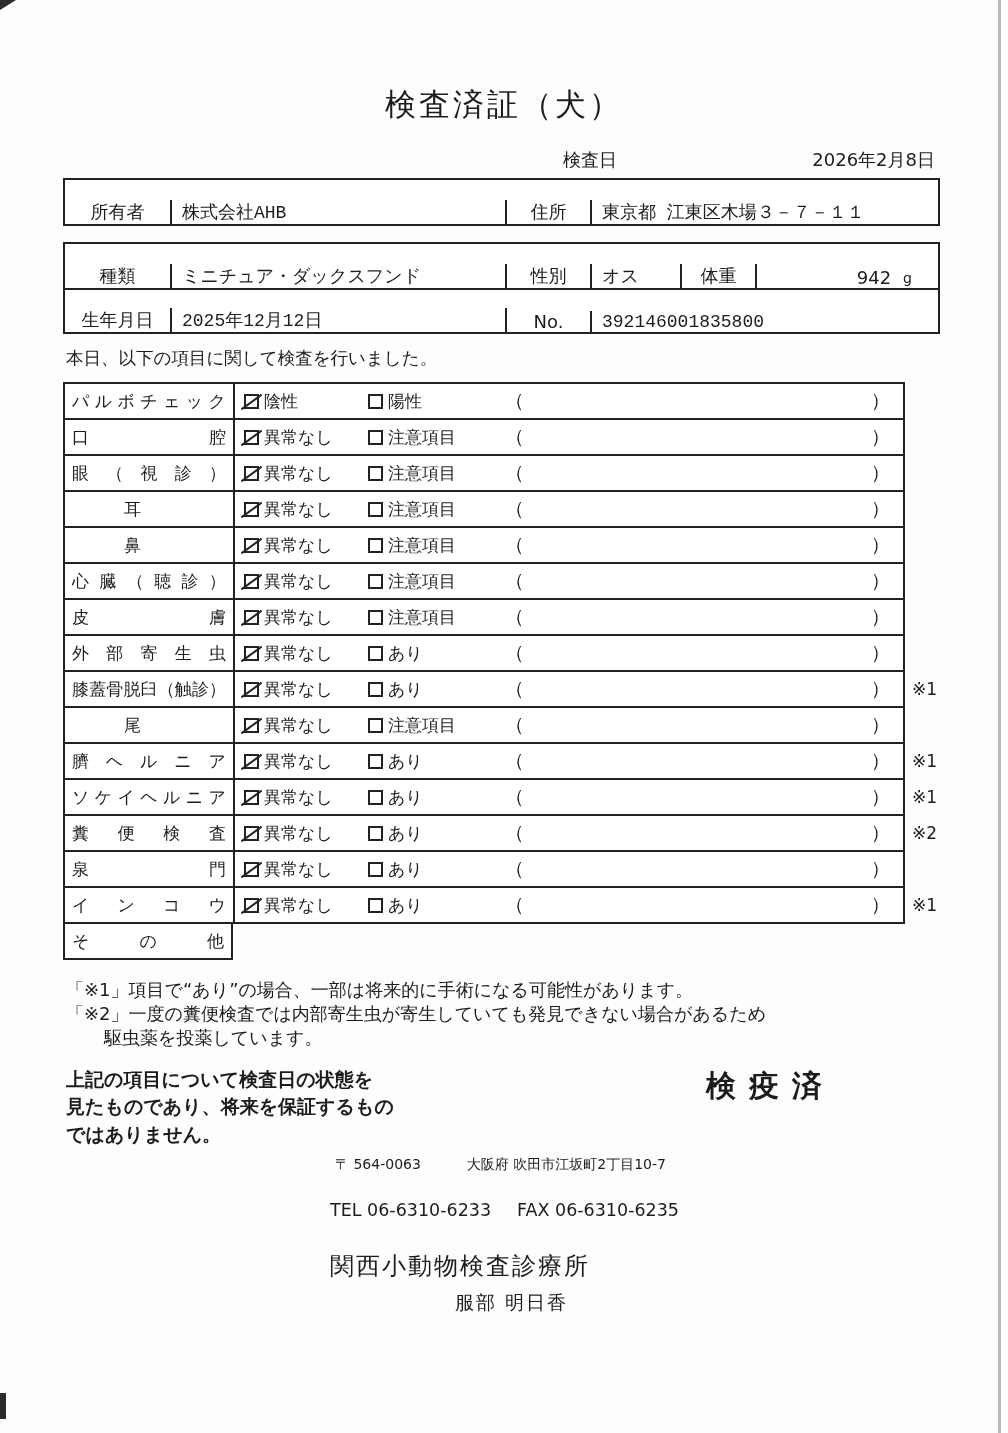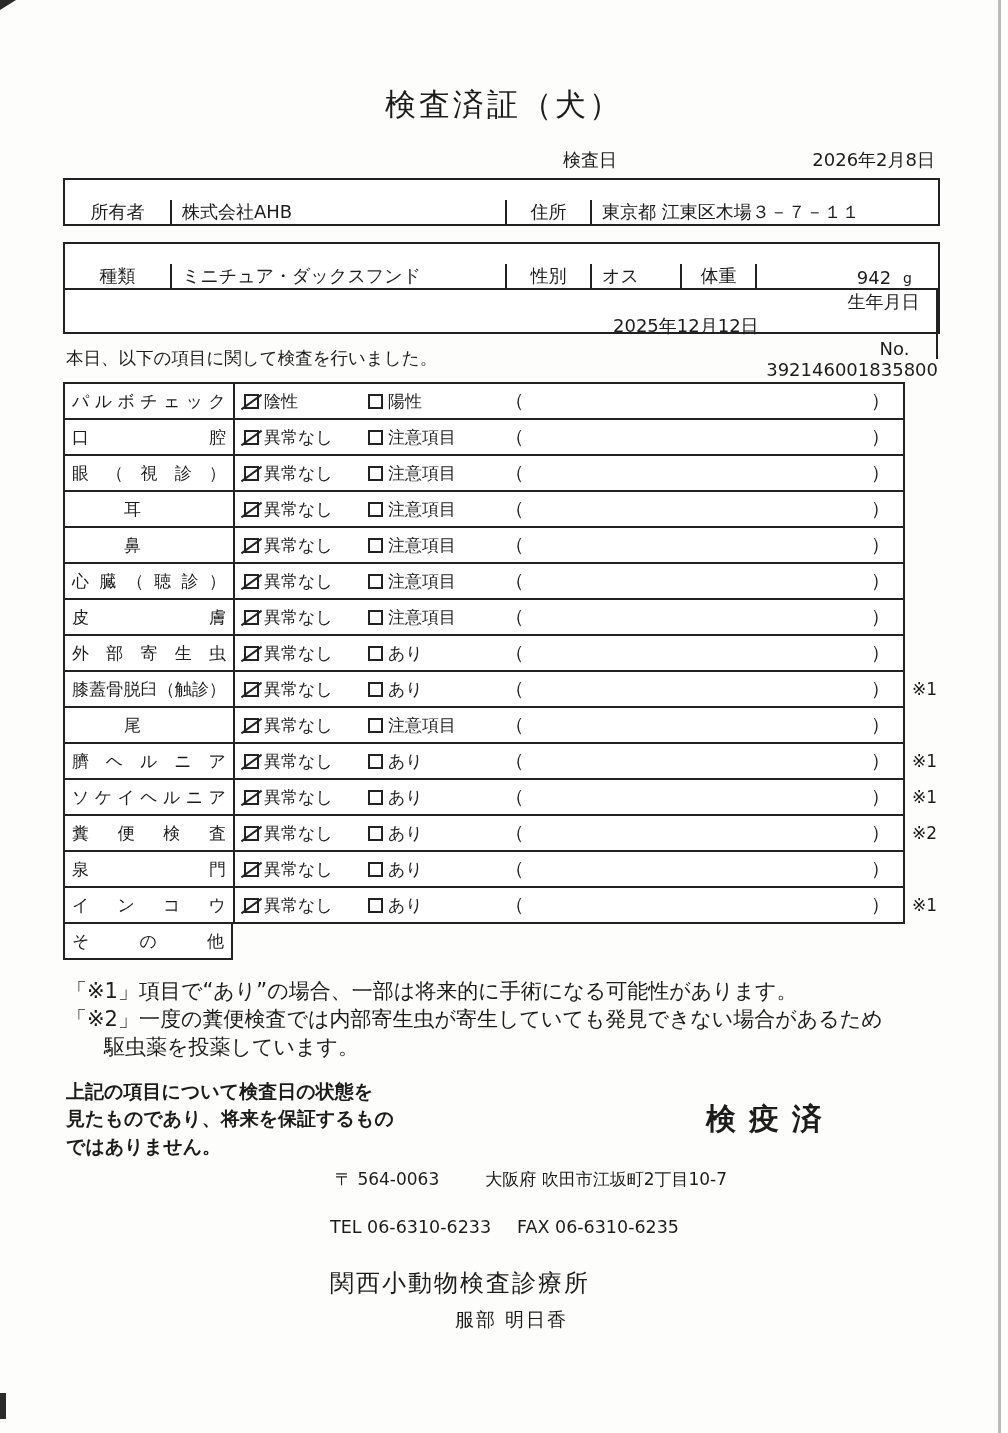--- a/index.html
+++ b/index.html
@@ -12,25 +12,25 @@
   .scan-corner-tl { position: absolute; left: 0; top: 0; width: 16px; height: 10px; background: #2a2a2a; clip-path: polygon(0 0, 100% 0, 0 100%); }
   .scan-mark-bl { position: absolute; left: 0; bottom: 14px; width: 6px; height: 26px; background: #2a2a2a; }
 
   .title { text-align: center; padding-top: 84px; font-size: 31px; font-weight: 400; letter-spacing: 3px; }
 
   .date-row { margin: 22px 73px 6px 63px; display: flex; justify-content: space-between; padding-left: 500px; font-size: 18px; }
 
   .tbl { margin-left: 63px; width: 877px; border: 2px solid #222; background: #fff; }
   .tbl + .tbl { margin-top: 16px; }
   .trow { display: flex; height: 44px; align-items: flex-end; }
-  .trow + .trow { border-top: 2px solid #222; flex-direction: column; }
+  .trow + .trow { border-top: 2px solid #222; }
   .tcell { border-right: 2px solid #222; display: flex; align-items: center; font-size: 18px; }
   .tcell:last-child { border-right: none; }
   .lbl { justify-content: center; }
-  .val { padding-left: 10px; }
+  .val { padding-left: 10px; font-family: Liberation Mono, monospace; }
   .w-label { width: 107px; }
   .w-val { width: 335px; }
   .w-sublabel { width: 85px; }
   .w-rest { flex: 1; }
   .w-sex { width: 90px; }
   .w-wlabel { width: 75px; }
   .w-weight { flex: 1; justify-content: flex-end; padding-right: 26px; }
   .unit { font-size: 14px; margin-left: 12px; }
 
   .intro { margin: 12px 0 12px 66px; font-size: 17.5px; }
@@ -43,28 +43,28 @@
   .opt-cell { display: flex; align-items: center; font-size: 17px; }
   .ok-cell { width: 133px; padding-left: 9px; }
   .ng-cell { width: 130px; }
   .paren-cell { flex: 1; display: flex; justify-content: space-between; align-items: center; padding: 0 13px 0 7px; font-size: 19px; }
   .checkbox { width: 15px; height: 15px; border: 2px solid #222; margin-right: 5px; position: relative; flex: none; background: #fff; }
   .checkbox.checked::after { content: ""; position: absolute; width: 25px; border-top: 2px solid #222; top: 5px; left: -7px; transform: rotate(-36deg); }
   .mark { position: absolute; left: calc(100% + 9px); top: 50%; transform: translateY(-50%); font-size: 17px; white-space: nowrap; }
   .empty-row { border: none; background: transparent; }
   .empty-row .label-cell { border: 2px solid #222; background: #fff; }
 
-  .notes { margin: 18px 0 0 66px; font-size: 21px; line-height: 1.33; }
+  .notes { margin: 18px 0 0 66px; font-size: 18px; line-height: 1.33; }
   .notes .indent { padding-left: 38px; }
 
-  .bottom-flex { display: flex; margin: 16px 0 0 66px; align-items: center; }
+  .bottom-flex { display: flex; margin: 16px 0 0 66px; }
   .disclaimer { font-size: 19px; font-weight: 700; line-height: 1.45; width: 392px; }
   .stamp { margin-left: 248px; font-size: 30px; letter-spacing: 13px; font-weight: 600; white-space: nowrap; }
 
-  .addr-line { margin: 8px 0 0 335px; font-size: 17px; display: flex; gap: 46px; }
+  .addr-line { margin: 8px 0 0 335px; font-size: 14px; display: flex; gap: 46px; }
   .tel-line { margin: 26px 0 0 330px; font-size: 17.5px; display: flex; gap: 26px; }
   .clinic { margin: 30px 0 0 330px; font-size: 24px; letter-spacing: 2px; }
   .person { margin: 8px 0 0 455px; font-size: 19px; letter-spacing: 2px; }
   .serial { margin: 16px 133px 0 0; text-align: right; font-size: 18px; letter-spacing: 3px; }
 </style>
 </head>
 <body>
 
 <div class="page">
   <div class="scan-corner-tl"></div>

